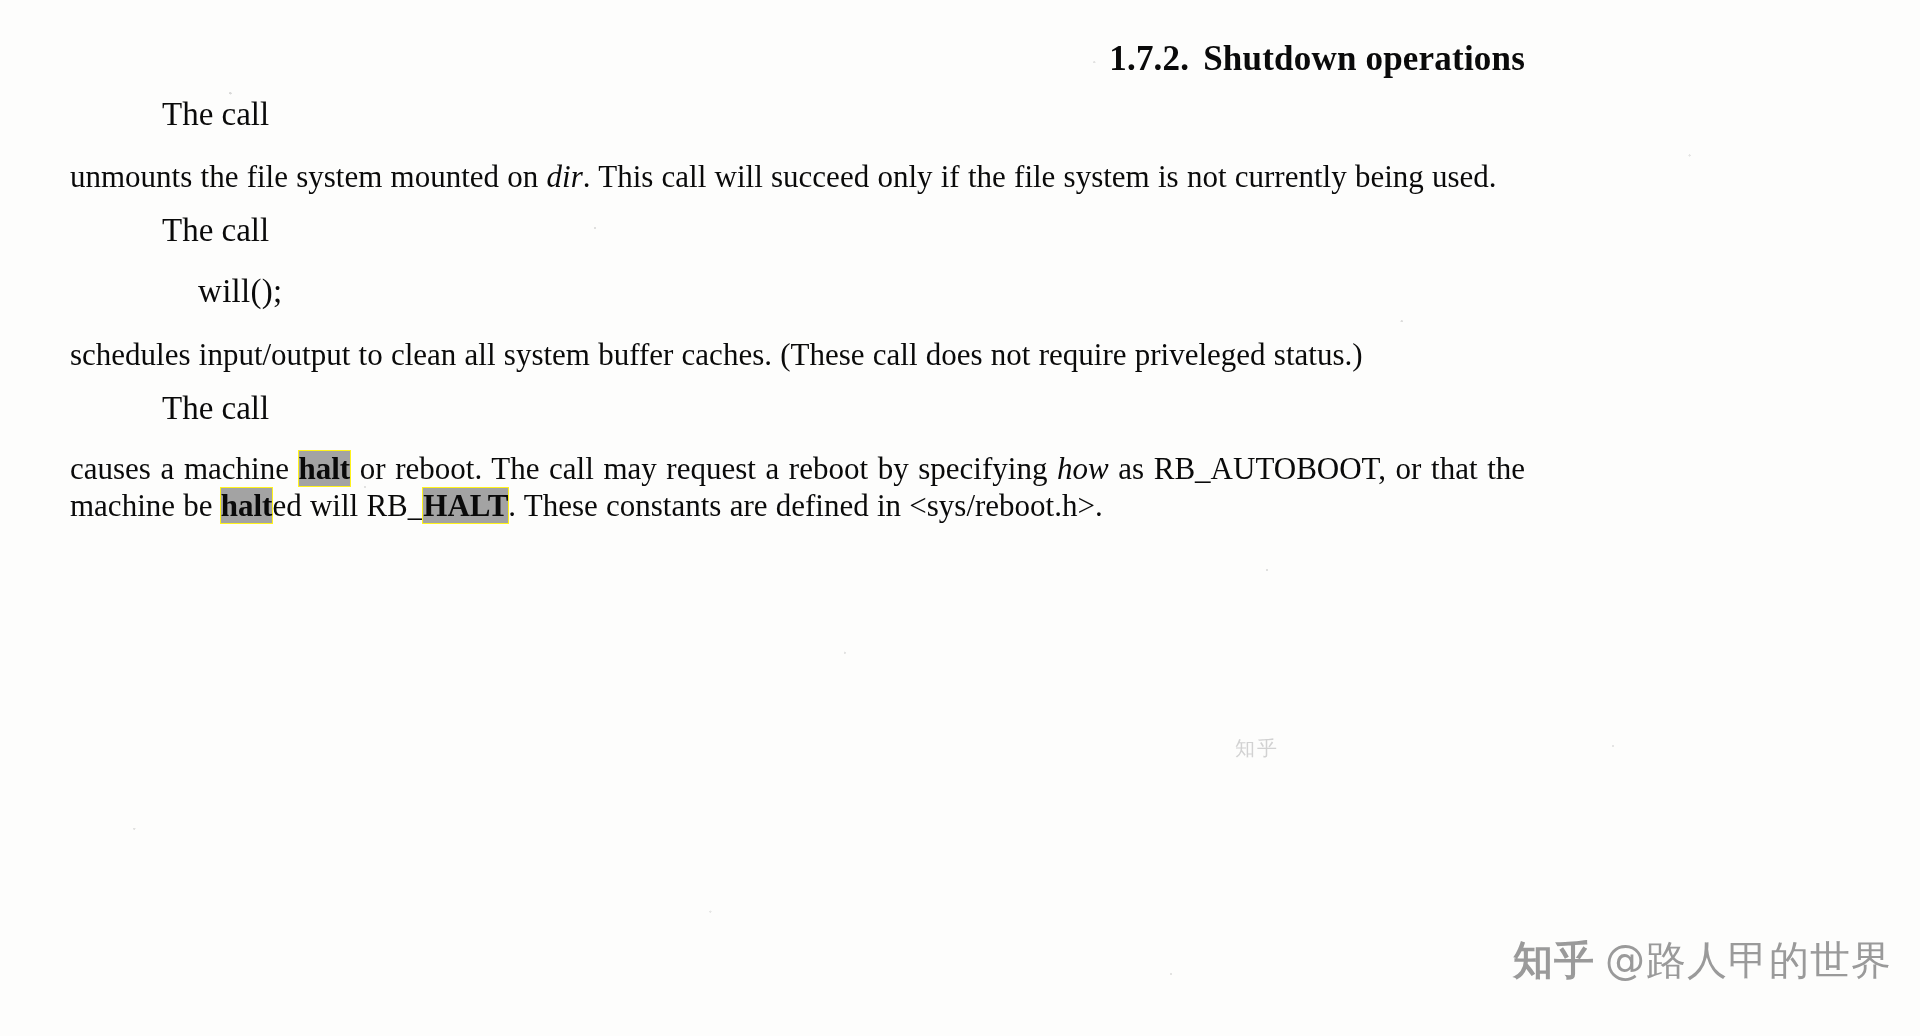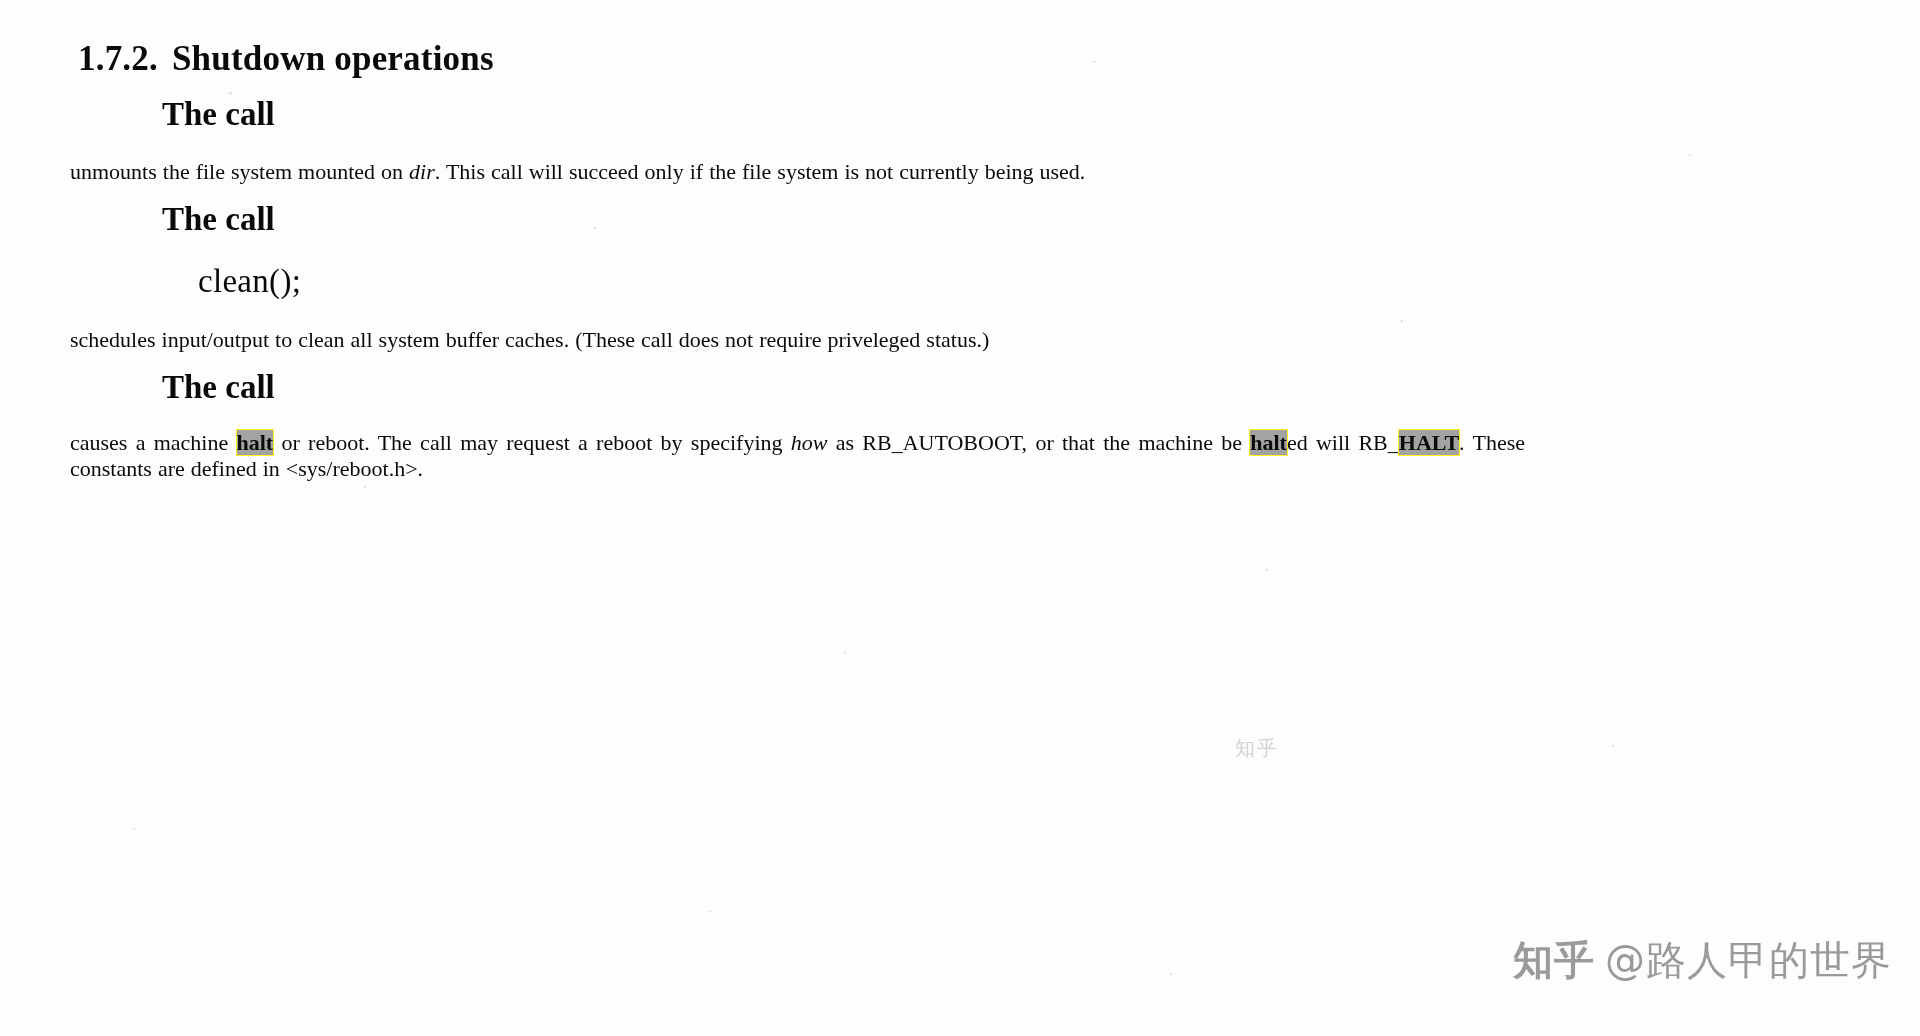--- a/index.html
+++ b/index.html
@@ -44,43 +44,43 @@
     width: 1455px;
   }
 
   h2.section-heading {
     font-size: 35px;
     font-weight: bold;
     letter-spacing: .2px;
     margin: 0;
     padding: 38px 0 0 8px;
     line-height: 1.2;
+    text-align: right;
   }
   h2.section-heading .num { margin-right: 14px; }
 
   p.lead {
     font-size: 33px;
     margin: 0;
     padding: 14px 0 0 92px;
     line-height: 1.25;
-    font-weight: bold;
   }
 
   pre.code {
     font-family: "Liberation Serif", "DejaVu Serif", serif;
     font-size: 33px;
     margin: 0;
     padding: 20px 0 0 128px;
     line-height: 1.27;
     white-space: pre;
     letter-spacing: .3px;
   }
 
   p.body {
-    font-size: 22px;
+    font-size: 31px;
     margin: 0;
     padding: 24px 0 0 0;
     line-height: 1.19;
     text-align: justify;
     text-align-last: left;
     word-spacing: .5px;
   }
   p.body.tight { padding-top: 22px; }
 
   .ital { font-style: italic; }
@@ -123,21 +123,21 @@
     <span class="num">1.7.2.</span><span>Shutdown operations</span>
   </h2>
 
   <p class="lead">The call</p>
 
 
   <p class="body"><span>unmounts the file system mounted on </span><span class="ital">dir</span><span>.  This call will succeed only if the file system is not currently being used.</span></p>
 
   <p class="lead">The call</p>
 
-  <pre class="code">clean();</pre>
+  <pre class="code">will();</pre>
 
   <p class="body">schedules input/output to clean all system buffer caches.  (These call does not require priveleged status.)</p>
 
   <p class="lead">The call</p>
 
 
   <p class="body tight"><span>causes a machine </span><span class="hl">halt</span><span> or reboot.  The call may request a reboot by specifying </span><span class="ital">how</span><span> as RB_AUTOBOOT, or that the machine be </span><span class="hl">halt</span><span>ed will RB_</span><span class="hl">HALT</span><span>.  These constants are defined in &lt;sys/reboot.h&gt;.</span></p>
 
 </div>
 

